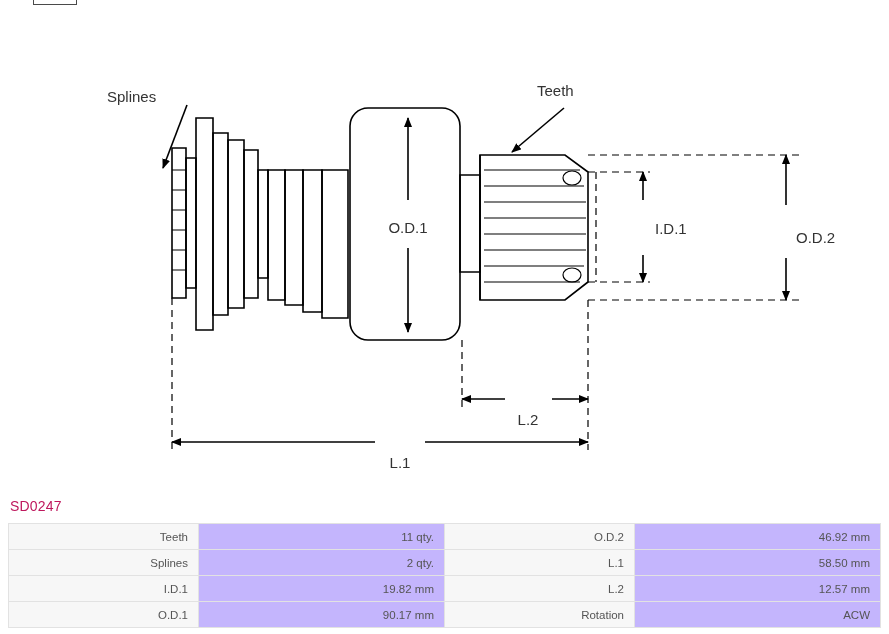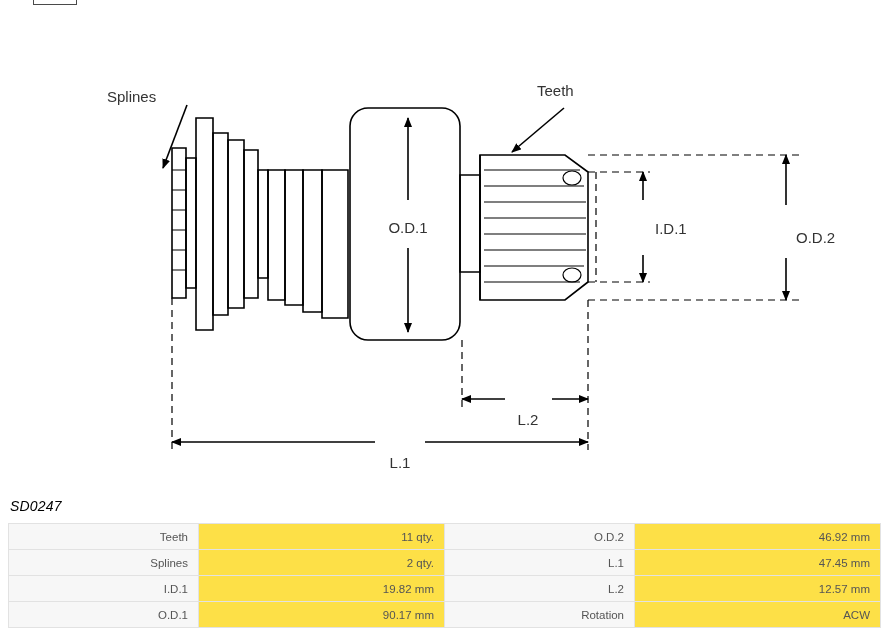--- a/index.html
+++ b/index.html
@@ -37,40 +37,39 @@
     left: 0;
     top: 0;
     width: 889px;
     height: 495px;
   }
   #part-code {
     position: absolute;
     left: 10px;
     top: 498px;
     font-size: 14px;
-    color: #000000;
+    color: #be185d;
     font-family: "Liberation Sans", sans-serif;
     letter-spacing: 0.2px;
-    font-style: italic;
   }
   #spec-table {
     position: absolute;
     left: 8px;
     top: 523px;
     width: 873px;
     border-collapse: collapse;
     font-size: 11.5px;
     color: #555555;
   }
   #spec-table td {
     border: 1px solid #e2e2e2;
     height: 26px;
     padding: 0 10px;
     box-sizing: border-box;
-    background: #fde047;
+    background: #c4b5fd;
   }
   #spec-table td.label {
     text-align: right;
     background: #f7f7f7;
     color: #555555;
     width: 190px;
   }
   #spec-table td.value {
     text-align: right;
     color: #555555;
@@ -204,21 +203,21 @@
       <tr>
         <td class="label">Teeth</td>
         <td class="value">11 qty.</td>
         <td class="label">O.D.2</td>
         <td class="value">46.92 mm</td>
       </tr>
       <tr>
         <td class="label">Splines</td>
         <td class="value">2 qty.</td>
         <td class="label">L.1</td>
-        <td class="value">47.45 mm</td>
+        <td class="value">58.50 mm</td>
       </tr>
       <tr>
         <td class="label">I.D.1</td>
         <td class="value">19.82 mm</td>
         <td class="label">L.2</td>
         <td class="value">12.57 mm</td>
       </tr>
       <tr>
         <td class="label">O.D.1</td>
         <td class="value">90.17 mm</td>

